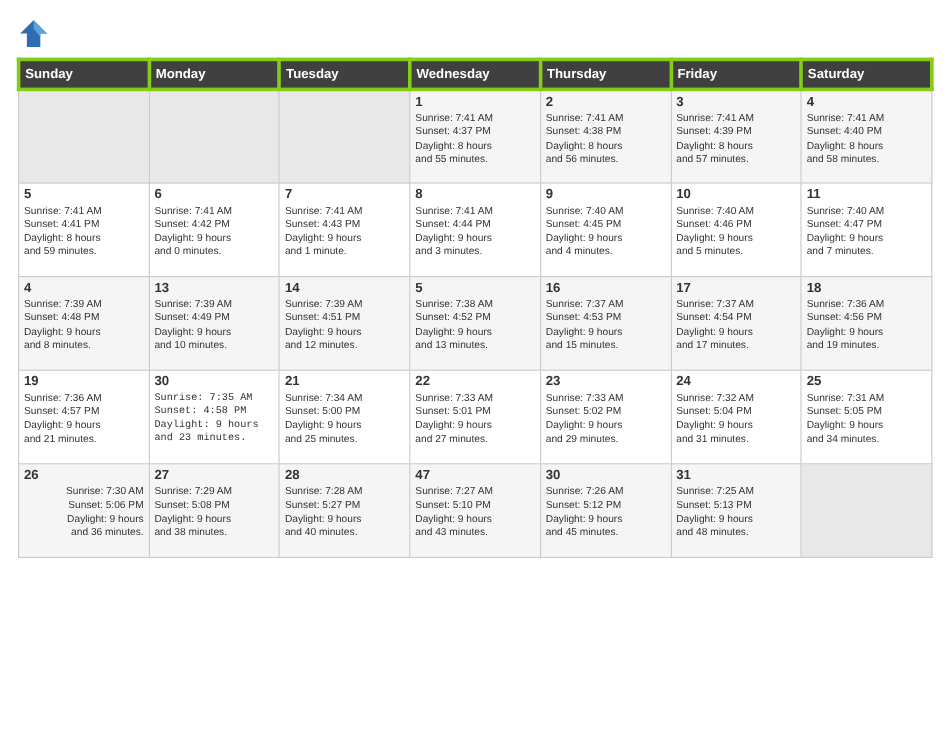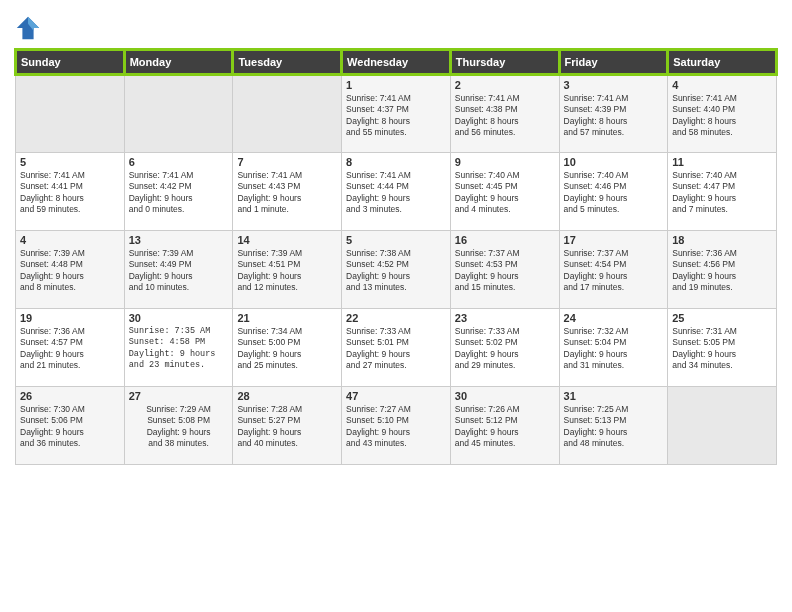--- a/index.html
+++ b/index.html
@@ -319,28 +319,28 @@
             <span class="day-num">25</span>
             <div class="day-info" style="white-space: pre-line;">Sunrise: 7:31 AM
 Sunset: 5:05 PM
 Daylight: 9 hours
 and 34 minutes.</div>
           </td>
         </tr>
         <tr>
           <td>
             <span class="day-num">26</span>
-            <div class="day-info" style="white-space: pre-line;">Sunrise: 7:30 AM
+            <div class="day-info" style="white-space: pre-line; text-align: right;">Sunrise: 7:30 AM
 Sunset: 5:06 PM
 Daylight: 9 hours
 and 36 minutes.</div>
           </td>
           <td>
             <span class="day-num">27</span>
-            <div class="day-info" style="white-space: pre-line; text-align: center;">Sunrise: 7:29 AM
+            <div class="day-info" style="white-space: pre-line;">Sunrise: 7:29 AM
 Sunset: 5:08 PM
 Daylight: 9 hours
 and 38 minutes.</div>
           </td>
           <td>
             <span class="day-num">28</span>
             <div class="day-info" style="white-space: pre-line;">Sunrise: 7:28 AM
 Sunset: 5:27 PM
 Daylight: 9 hours
 and 40 minutes.</div>

